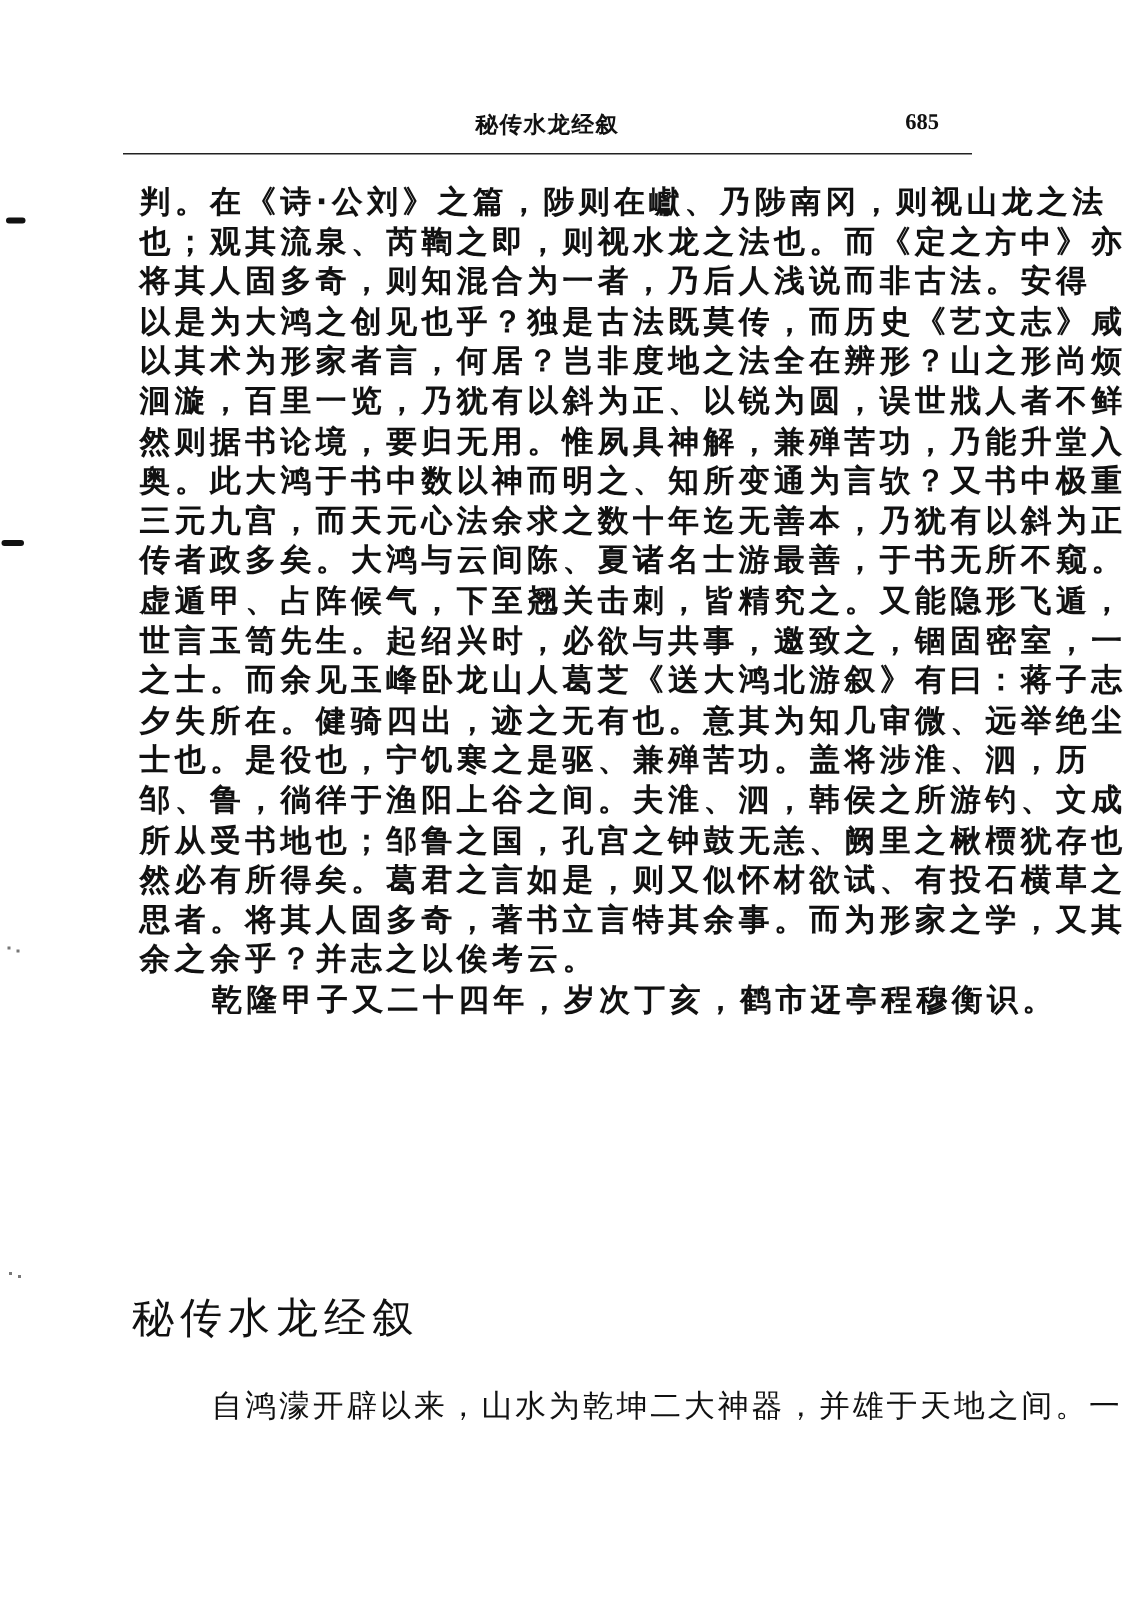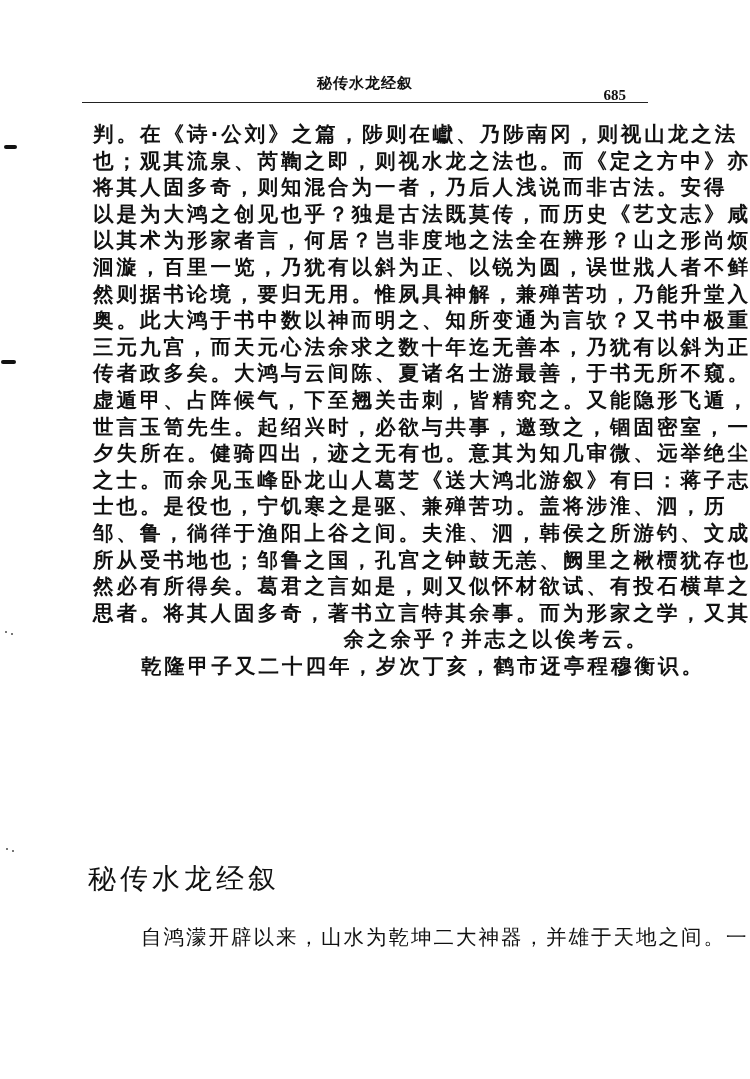--- a/index.html
+++ b/index.html
@@ -17,32 +17,30 @@
   }
   .running-title {
     position: absolute; left: 0; right: 0; top: 0;
     text-align: center; font-weight: bold; font-size: 15px; letter-spacing: 1px;
     font-family: "DejaVu Sans", sans-serif;
   }
   .page-number {
     position: absolute; right: 22px; top: 0;
     font-weight: bold; font-size: 15px;
     font-family: "Liberation Serif", serif;
-    margin-top: 13px;
   }
   .head-rule {
     position: absolute; left: 82px; width: 566px; top: 102px; height: 0;
     border-top: 1.5px solid #222;
   }
   .body-text {
     position: absolute; left: 93px; width: 556px; top: 121px;
     font-size: 20.5px; line-height: 26.6px; font-weight: bold;
     font-family: "DejaVu Sans", sans-serif;
     letter-spacing: 3px;
-    text-align: right;
   }
   .line { white-space: nowrap; height: 26.6px; overflow: visible; }
   .line.indent { padding-left: 48px; }
   .section-title {
     position: absolute; left: 88px; top: 860px;
     font-size: 28px; letter-spacing: 4px; font-weight: normal;
     font-family: "DejaVu Serif", serif;
   }
   .section-body {
     position: absolute; left: 93px; width: 556px; top: 924px;
@@ -69,22 +67,22 @@
     <div class="line">将其人固多奇，则知混合为一者，乃后人浅说而非古法。安得</div>
     <div class="line">以是为大鸿之创见也乎？独是古法既莫传，而历史《艺文志》咸</div>
     <div class="line">以其术为形家者言，何居？岂非度地之法全在辨形？山之形尚烦</div>
     <div class="line">洄漩，百里一览，乃犹有以斜为正、以锐为圆，误世戕人者不鲜。</div>
     <div class="line">然则据书论境，要归无用。惟夙具神解，兼殚苦功，乃能升堂入</div>
     <div class="line">奥。此大鸿于书中数以神而明之、知所变通为言欤？又书中极重</div>
     <div class="line">三元九宫，而天元心法余求之数十年迄无善本，乃犹有以斜为正</div>
     <div class="line">传者政多矣。大鸿与云间陈、夏诸名士游最善，于书无所不窥。孤</div>
     <div class="line">虚遁甲、占阵候气，下至翘关击刺，皆精究之。又能隐形飞遁，故</div>
     <div class="line">世言玉笥先生。起绍兴时，必欲与共事，邀致之，锢固密室，一</div>
+    <div class="line">之士。而余见玉峰卧龙山人葛芝《送大鸿北游叙》有曰：蒋子志</div>
     <div class="line">夕失所在。健骑四出，迹之无有也。意其为知几审微、远举绝尘</div>
-    <div class="line">之士。而余见玉峰卧龙山人葛芝《送大鸿北游叙》有曰：蒋子志</div>
     <div class="line">士也。是役也，宁饥寒之是驱、兼殚苦功。盖将涉淮、泗，历</div>
     <div class="line">邹、鲁，徜徉于渔阳上谷之间。夫淮、泗，韩侯之所游钓、文成</div>
     <div class="line">所从受书地也；邹鲁之国，孔宫之钟鼓无恙、阙里之楸槚犹存也。</div>
     <div class="line">然必有所得矣。葛君之言如是，则又似怀材欲试、有投石横草之</div>
     <div class="line">思者。将其人固多奇，著书立言特其余事。而为形家之学，又其</div>
     <div class="line">余之余乎？并志之以俟考云。</div>
     <div class="line indent">乾隆甲子又二十四年，岁次丁亥，鹤市迓亭程穆衡识。</div>
   </div>
 
   <div class="section-title">秘传水龙经叙</div>

